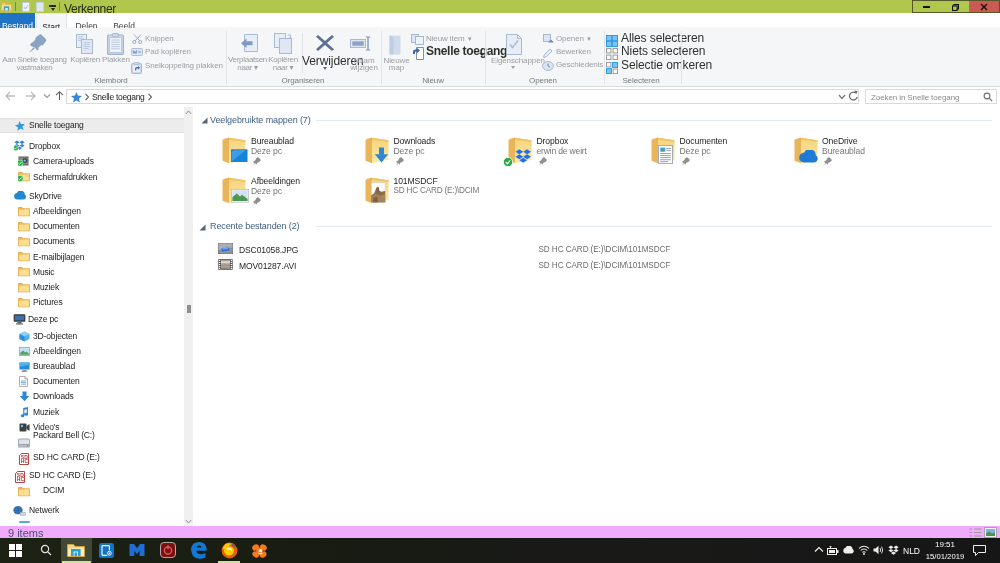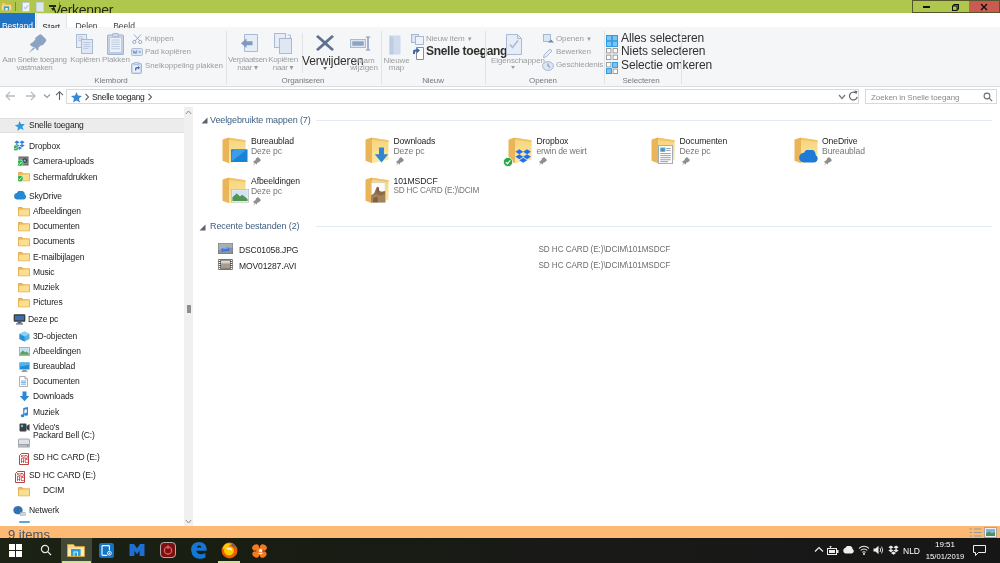--- a/index.html
+++ b/index.html
@@ -2,21 +2,21 @@
 <html><head>
 <meta charset="utf-8">
 <style>
   * { margin:0; padding:0; box-sizing:border-box; }
   html,body { width:1000px; height:563px; overflow:hidden; }
   body { font-family:"Liberation Sans", sans-serif; position:relative; background:#fff; }
   .abs { position:absolute; }
 
   
   #titlebar { left:0; top:0; width:1000px; height:13px; background:#b0c74e; }
-  #titletext { left:52px; top:2px; font-size:14px; letter-spacing:-0.3px; color:#262a12; }
+  #titletext { left:64px; top:2px; font-size:12px; letter-spacing:-0.3px; color:#262a12; }
   .winbtn { top:0; height:13px; border:1px solid #56562c; }
   #btnmin { left:912px; width:29px; background:#b0c74e; }
   #btnmax { left:940px; width:30px; background:#b0c74e; border-left:none; }
   #btncls { left:969px; width:31px; background:#cb5a52; border-left:none; }
 
   
   #tabrow { left:0; top:13px; width:1000px; height:15px; background:#fff; border-bottom:1px solid #f5f6f7; }
   .tab { top:13px; height:15px; font-size:8.5px; color:#444; padding-top:8px; text-align:center; }
   #tab-bestand { left:0; width:35px; background:#1f72c4; color:#fff; }
   #tab-start { left:35.5px; width:31.5px; background:#f5f6f7; border:1px solid #e3e4e6; border-bottom:none; color:#1d1d1d; }
@@ -39,21 +39,21 @@
   #main { left:0; top:107px; width:1000px; height:419px; background:#fff; }
   #sscroll { left:184px; top:107px; width:9px; height:420px; background:#f0f0f0; }
 
   .srow { position:absolute; font-size:8.5px; color:#1d1d1d; letter-spacing:-0.15px; }
   .tile-title { position:absolute; font-size:8.6px; color:#1d1d1d; letter-spacing:-0.1px; }
   .tile-sub { position:absolute; font-size:8.6px; color:#767676; letter-spacing:-0.1px; }
   .ghead { position:absolute; font-size:9px; color:#3e5f82; letter-spacing:-0.1px; }
   .gline { position:absolute; height:1px; background:#e3eaf2; }
 
   
-  #statusbar { left:0; top:526px; width:1000px; height:12px; background:#fdba74; font-size:13px; color:#42546d; }
+  #statusbar { left:0; top:526px; width:1000px; height:12px; background:#f0abfc; font-size:11px; color:#42546d; }
 
   
   #taskbar { left:0; top:538px; width:1000px; height:25px; background:linear-gradient(90deg,#1c2214 0%,#181c12 30%,#191918 60%,#161616 100%); }
 </style>
 </head>
 <body>
   <div class="abs" id="titlebar"></div>
 
   <svg class="abs" style="left:1px;top:1px" width="11" height="11" viewBox="0 0 11 11">
     <path d="M0.5 1.5 L4 1.5 L5 3 L10.5 3 L10.5 9.5 L0.5 9.5 Z" fill="#f7c94e" stroke="#e0a83e" stroke-width="0.7"></path>

